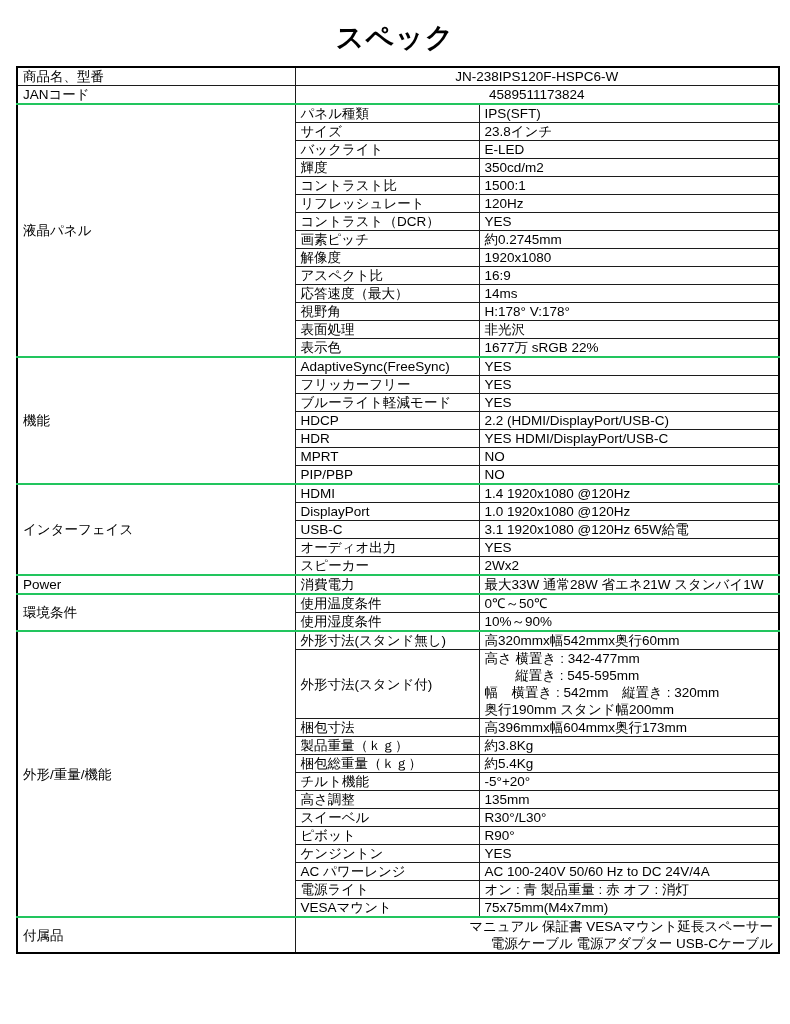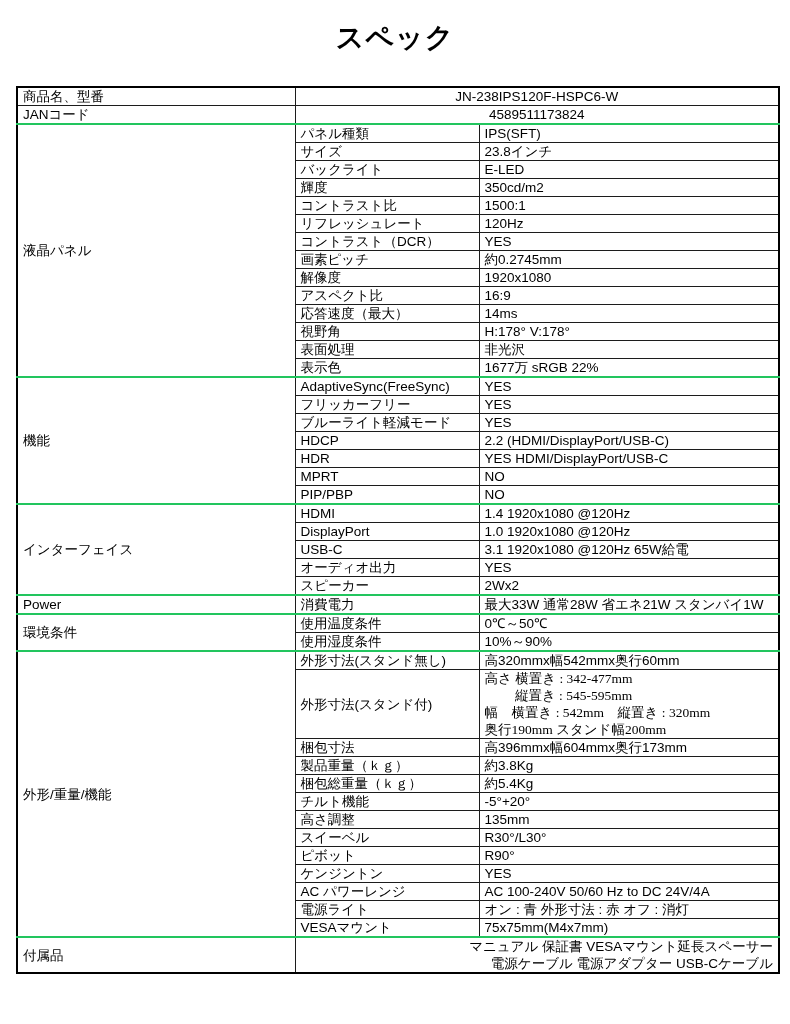--- a/index.html
+++ b/index.html
@@ -18,21 +18,21 @@
     text-align: center;
     font-size: 28px;
     font-weight: bold;
     letter-spacing: 1px;
     margin-top: 18px;
     line-height: 40px;
   }
   table.spec {
     position: absolute;
     left: 16px;
-    top: 86px;
+    top: 66px;
     width: 762px;
     border-collapse: collapse;
     table-layout: fixed;
     border: 2px solid #000000;
   }
   table.spec td {
     border: 1px solid #1c1c1c;
     font-size: 13.5px;
     height: 17px;
     line-height: 17px;
@@ -46,21 +46,20 @@
   }
   td.group-cell {
   }
   td.center-cell {
     text-align: center;
   }
   td.value-multi {
     height: auto;
     line-height: 18.5px;
     padding: 2px 5px;
-    font-family: Liberation Serif, serif;
   }
   td.merged-multi {
     height: auto;
     line-height: 19px;
     padding: 6px 5px;
     text-align: right;
   }
 </style>
 </head>
 <body>
@@ -248,21 +247,21 @@
       <tr>
         <td>ケンジントン</td>
         <td>YES</td>
       </tr>
       <tr>
         <td>AC パワーレンジ</td>
         <td>AC 100-240V 50/60 Hz to DC 24V/4A</td>
       </tr>
       <tr>
         <td>電源ライト</td>
-        <td>オン : 青  外形寸法 : 赤  オフ : 消灯</td>
+        <td>オン : 青  製品重量 : 赤  オフ : 消灯</td>
       </tr>
       <tr>
         <td>VESAマウント</td>
         <td>75x75mm(M4x7mm)</td>
       </tr>
       <tr class="sec-start">
         <td class="group-cell">付属品</td>
         <td class="merged-multi" colspan="2">
           <div>マニュアル 保証書 VESAマウント延長スペーサー</div>
           <div>電源ケーブル 電源アダプター USB-Cケーブル</div>

